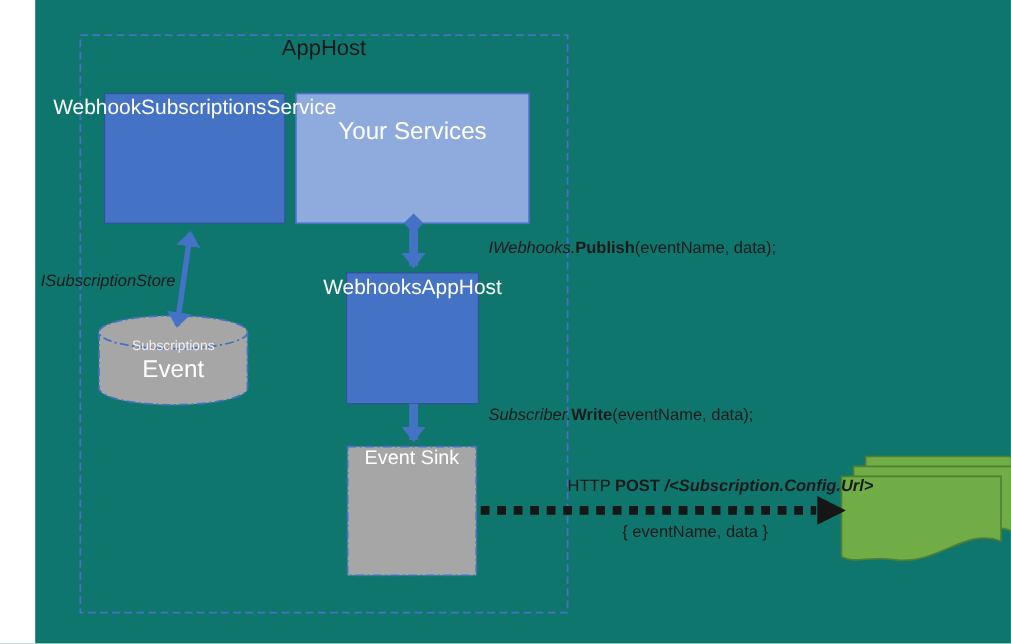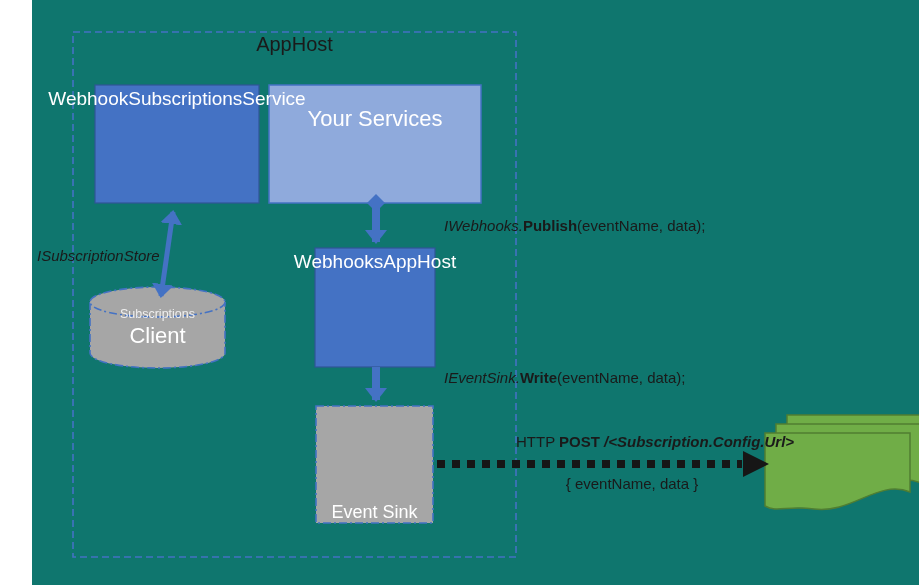--- a/index.html
+++ b/index.html
@@ -14,21 +14,21 @@
 
   .apphost-title { left:41px; top:33px; width:443px; font-size:20px; }
   .service-label { left:63px; top:85px; width:164px; height:118px;
     display:flex; justify-content:center;
     font-size:19px; line-height:27px; }
   .your-services-label { left:237px; top:106px; width:212px; font-size:22px; }
   .webhooks-client-label { left:283px; top:248px; width:120px; height:119px;
     display:flex; flex-direction:row; justify-content:center;
     font-size:19px; line-height:28px; }
   .event-sink-label { left:284px; top:406px; width:117px; height:117px;
-    display:flex; flex-direction:column; justify-content:flex-end; font-size:18px; }
+    display:flex; flex-direction:column; justify-content:flex-start; font-size:18px; }
   .store-label-top { left:58px; top:307px; width:135px; font-size:12.5px; color:#efefef; }
   .store-label-bottom { left:58px; top:323px; width:135px; font-size:22px; }
   .endpoints-label { left:733px; top:443px; width:145px; font-size:21px; line-height:30px; }
 
   .annotation { font-size:15px; }
   .iface-store { left:5px; top:247px; font-weight:normal; font-style:italic; }
   .publish-label { left:412px; top:217px; }
   .write-label { left:412px; top:369px; }
   .http-label { left:484px; top:433px; width:240px; text-align:left; }
   .payload-label { left:510px; top:475px; width:180px; }
@@ -92,33 +92,33 @@
   <div class="txt center white webhooks-client-label">
     <span>Webhooks</span>
     <span>AppHost</span>
   </div>
 
   <div class="txt center white event-sink-label">
     <span>Event Sink</span>
   </div>
 
   <div class="txt center store-label-top">Subscriptions</div>
-  <div class="txt center white store-label-bottom">Client</div>
+  <div class="txt center white store-label-bottom">Event</div>
 
   <div class="txt center white endpoints-label">
   </div>
 
   <div class="txt annotation iface-store">ISubscriptionStore</div>
 
   <div class="txt annotation publish-label">
     <span class="seg-italic">IWebhooks.</span><span class="seg-bold">Publish</span><span>(eventName, data);</span>
   </div>
 
   <div class="txt annotation write-label">
-    <span class="seg-italic">IEventSink.</span><span class="seg-bold">Write</span><span>(eventName, data);</span>
+    <span class="seg-italic">Subscriber.</span><span class="seg-bold">Write</span><span>(eventName, data);</span>
   </div>
 
   <div class="txt annotation http-label">
     <span>HTTP </span><span class="seg-bold">POST </span><span class="seg-bold-italic">/&lt;Subscription.Config.Url&gt;</span>
   </div>
 
   <div class="txt center annotation payload-label">{ eventName, data }</div>
 
 </div>
 

